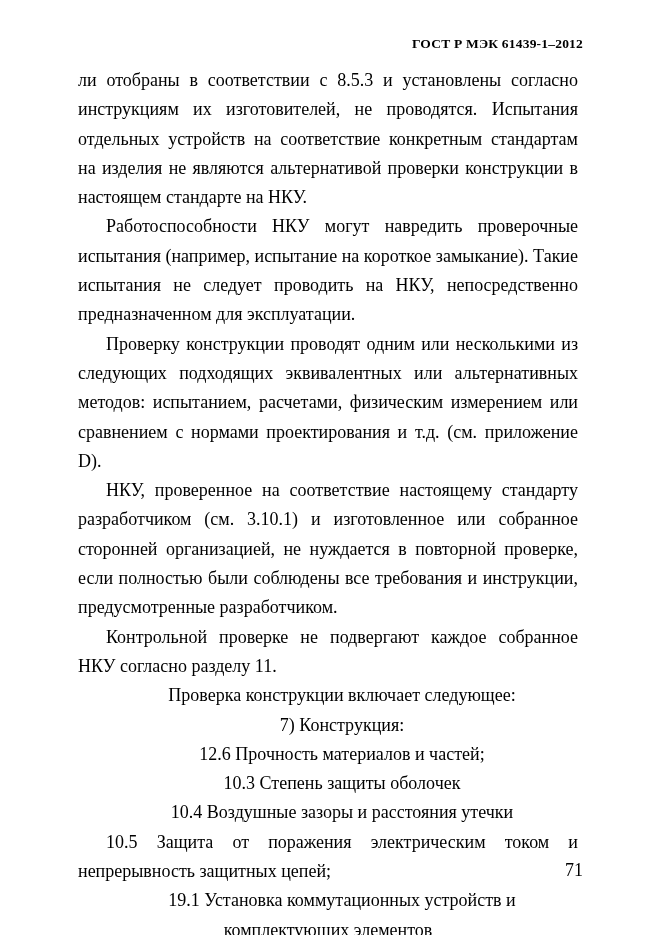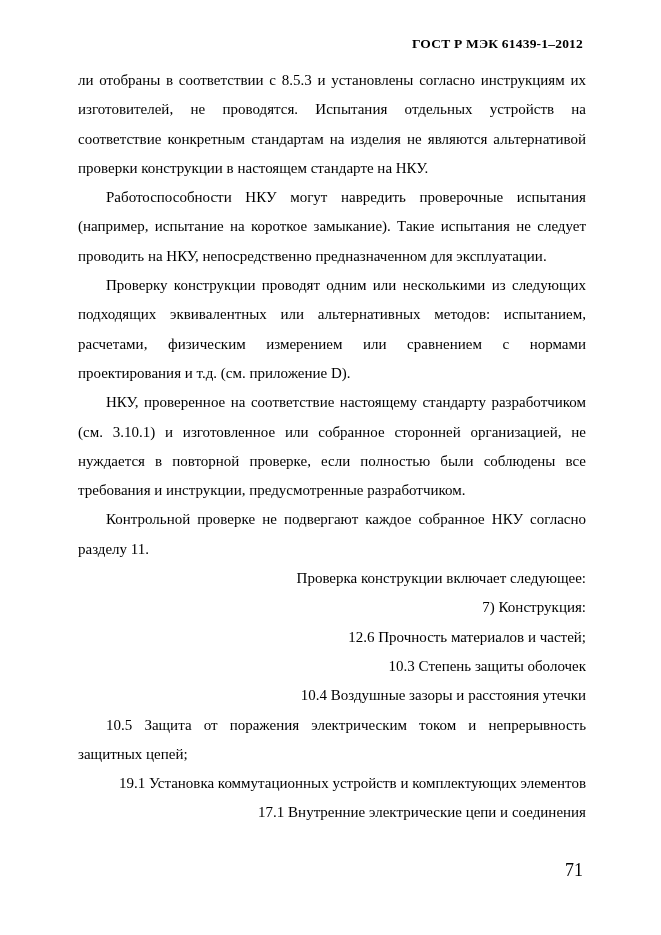--- a/index.html
+++ b/index.html
@@ -34,36 +34,36 @@
     white-space: nowrap;
     font-family: "Liberation Serif", "DejaVu Serif", serif;
   }
   .content {
     position: absolute;
     left: 78px;
     top: 66px;
     width: 508px;
   }
   p.para {
-    margin: 0 0 0 0;
-    font-size: 15px;
+    margin: 0 8px 0 0;
+    font-size: 18px;
     line-height: 29.3px;
     text-align: justify;
     text-justify: inter-word;
     text-indent: 0;
   }
   p.indent {
     text-indent: 28px;
   }
   p.noindent {
     text-indent: 0;
   }
   p.list {
     text-indent: 28px;
-    text-align: right;
+    text-align: center;
   }
   .pagenum {
     position: absolute;
     right: 78px;
     top: 860px;
     font-size: 18px;
   }
 </style>
 </head>
 <body>

